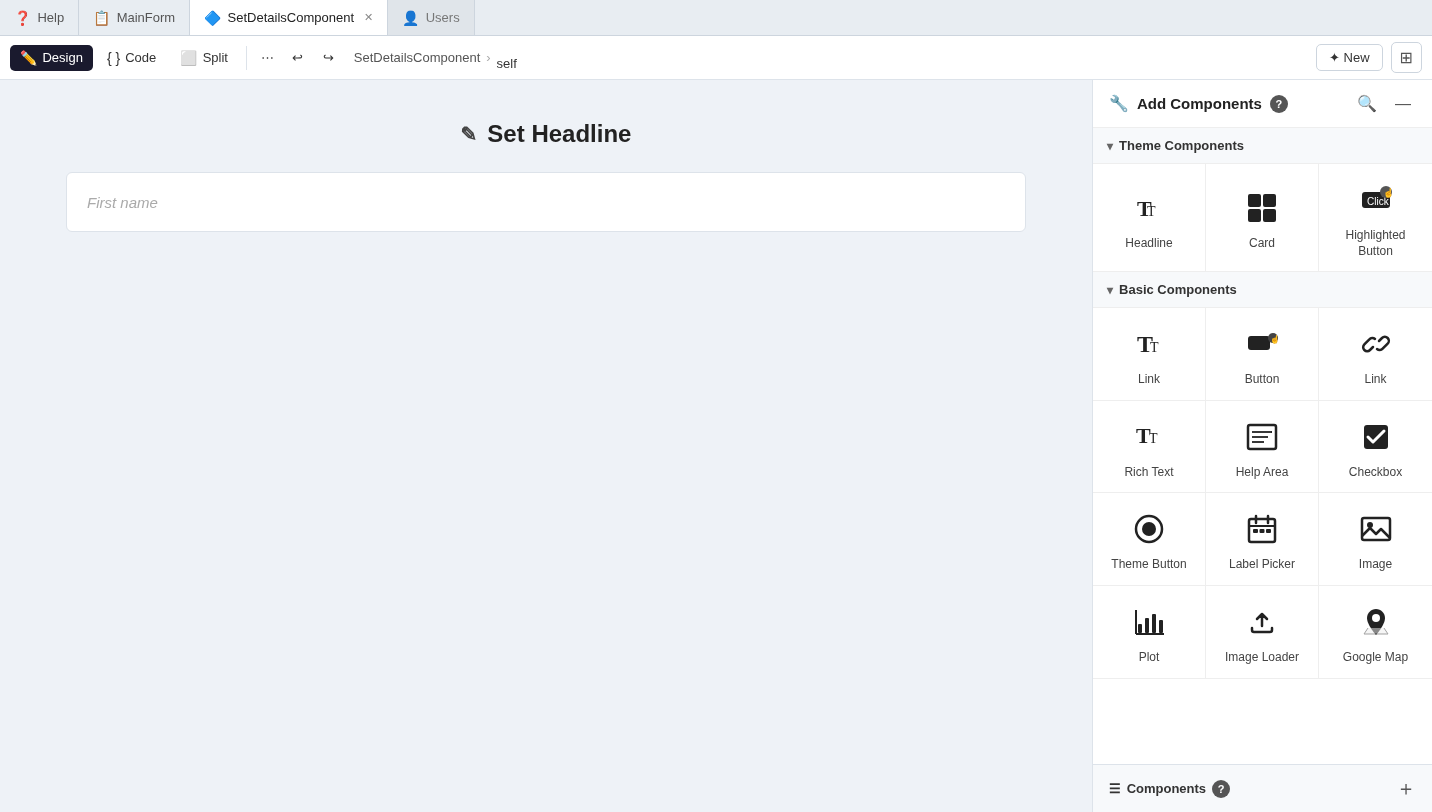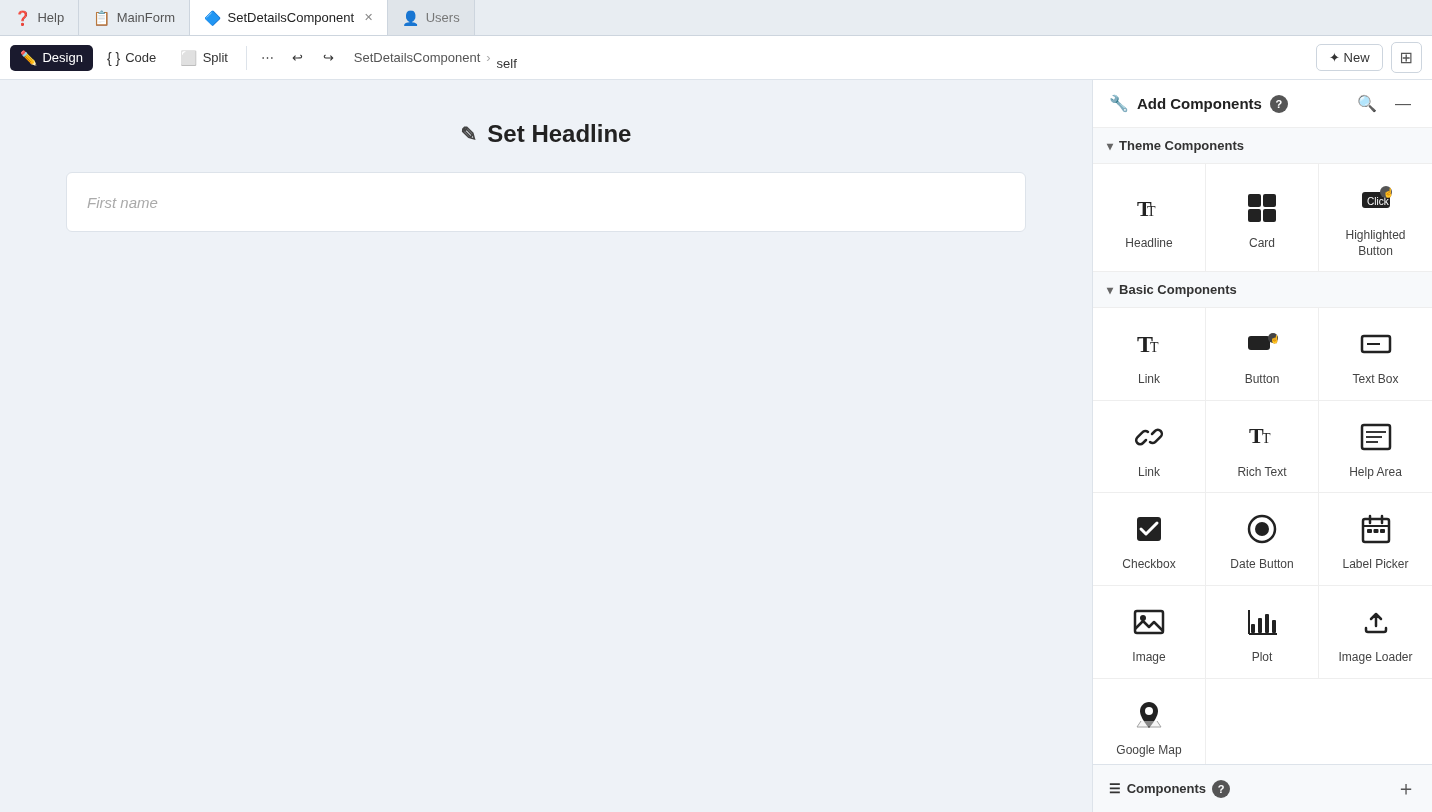--- a/index.html
+++ b/index.html
@@ -425,29 +425,20 @@
           <div class="component-icon">
             <svg viewBox="0 0 32 32" fill="none" xmlns="http://www.w3.org/2000/svg">
               <rect x="2" y="8" width="22" height="14" rx="3" fill="#222"></rect>
               <circle cx="27" cy="10" r="5" fill="#444"></circle>
               <text x="24" y="14" font-size="8" fill="#fff" font-family="sans-serif">☝</text>
             </svg>
           </div>
           <span class="component-label">Button</span>
         </div>
 
-        <div class="component-item">
-          <div class="component-icon">
-            <svg viewBox="0 0 32 32" fill="none" xmlns="http://www.w3.org/2000/svg">
-              <rect x="2" y="8" width="28" height="16" rx="2" stroke="#222" stroke-width="2.5" fill="none"></rect>
-              <line x1="7" y1="16" x2="20" y2="16" stroke="#222" stroke-width="2"></line>
-            </svg>
-          </div>
-          <span class="component-label">Text Box</span>
-        </div>
 
         <div class="component-item">
           <div class="component-icon">
             <svg viewBox="0 0 32 32" fill="none" xmlns="http://www.w3.org/2000/svg">
               <path d="M13 19l-3 3a4 4 0 0 1-5.657-5.657l5-5A4 4 0 0 1 15 11" stroke="#222" stroke-width="2.5" stroke-linecap="round" fill="none"></path>
               <path d="M19 13l3-3a4 4 0 0 1 5.657 5.657l-5 5A4 4 0 0 1 17 21" stroke="#222" stroke-width="2.5" stroke-linecap="round" fill="none"></path>
             </svg>
           </div>
           <span class="component-label">Link</span>
         </div>
@@ -484,21 +475,21 @@
           <span class="component-label">Checkbox</span>
         </div>
 
         <div class="component-item">
           <div class="component-icon">
             <svg viewBox="0 0 32 32" fill="none" xmlns="http://www.w3.org/2000/svg">
               <circle cx="16" cy="16" r="13" stroke="#222" stroke-width="2.5" fill="none"></circle>
               <circle cx="16" cy="16" r="7" fill="#222"></circle>
             </svg>
           </div>
-          <span class="component-label">Date Button</span>
+          <span class="component-label">Theme Button</span>
         </div>
 
 
         <div class="component-item">
           <div class="component-icon">
             <svg viewBox="0 0 32 32" fill="none" xmlns="http://www.w3.org/2000/svg">
               <rect x="3" y="6" width="26" height="23" rx="2" stroke="#222" stroke-width="2.5" fill="none"></rect>
               <line x1="3" y1="13" x2="29" y2="13" stroke="#222" stroke-width="2"></line>
               <line x1="10" y1="3" x2="10" y2="10" stroke="#222" stroke-width="2.5" stroke-linecap="round"></line>
               <line x1="22" y1="3" x2="22" y2="10" stroke="#222" stroke-width="2.5" stroke-linecap="round"></line>

